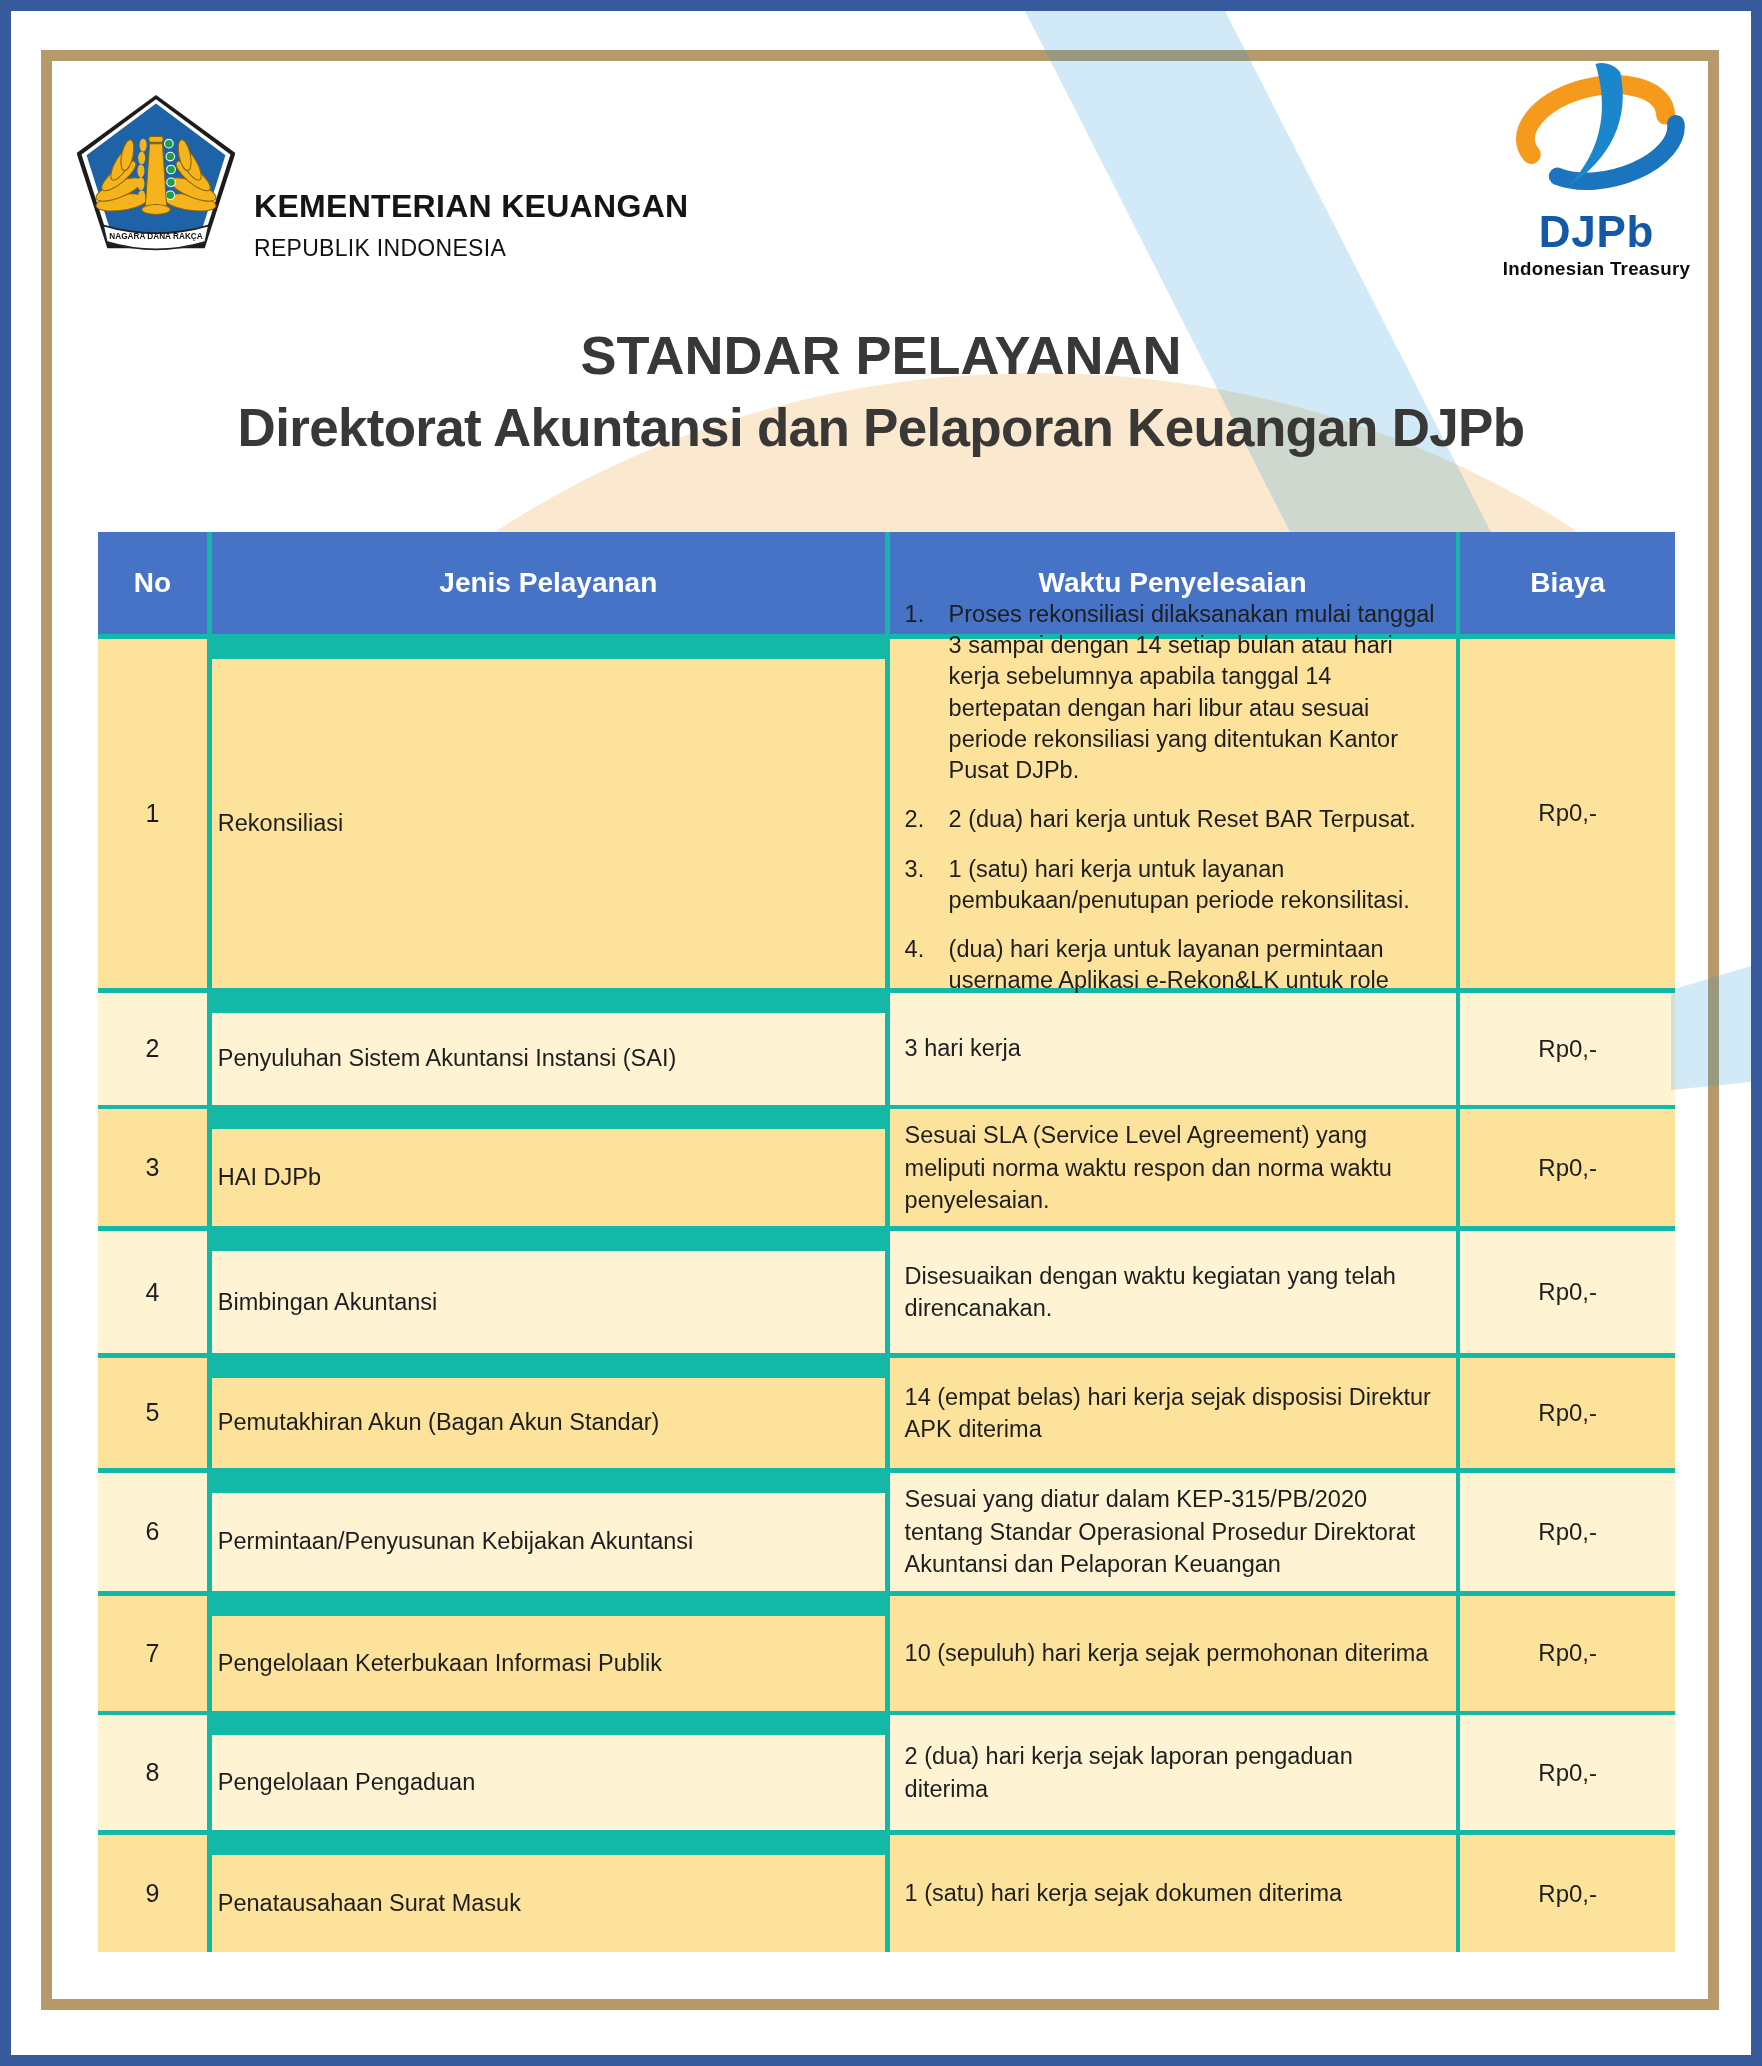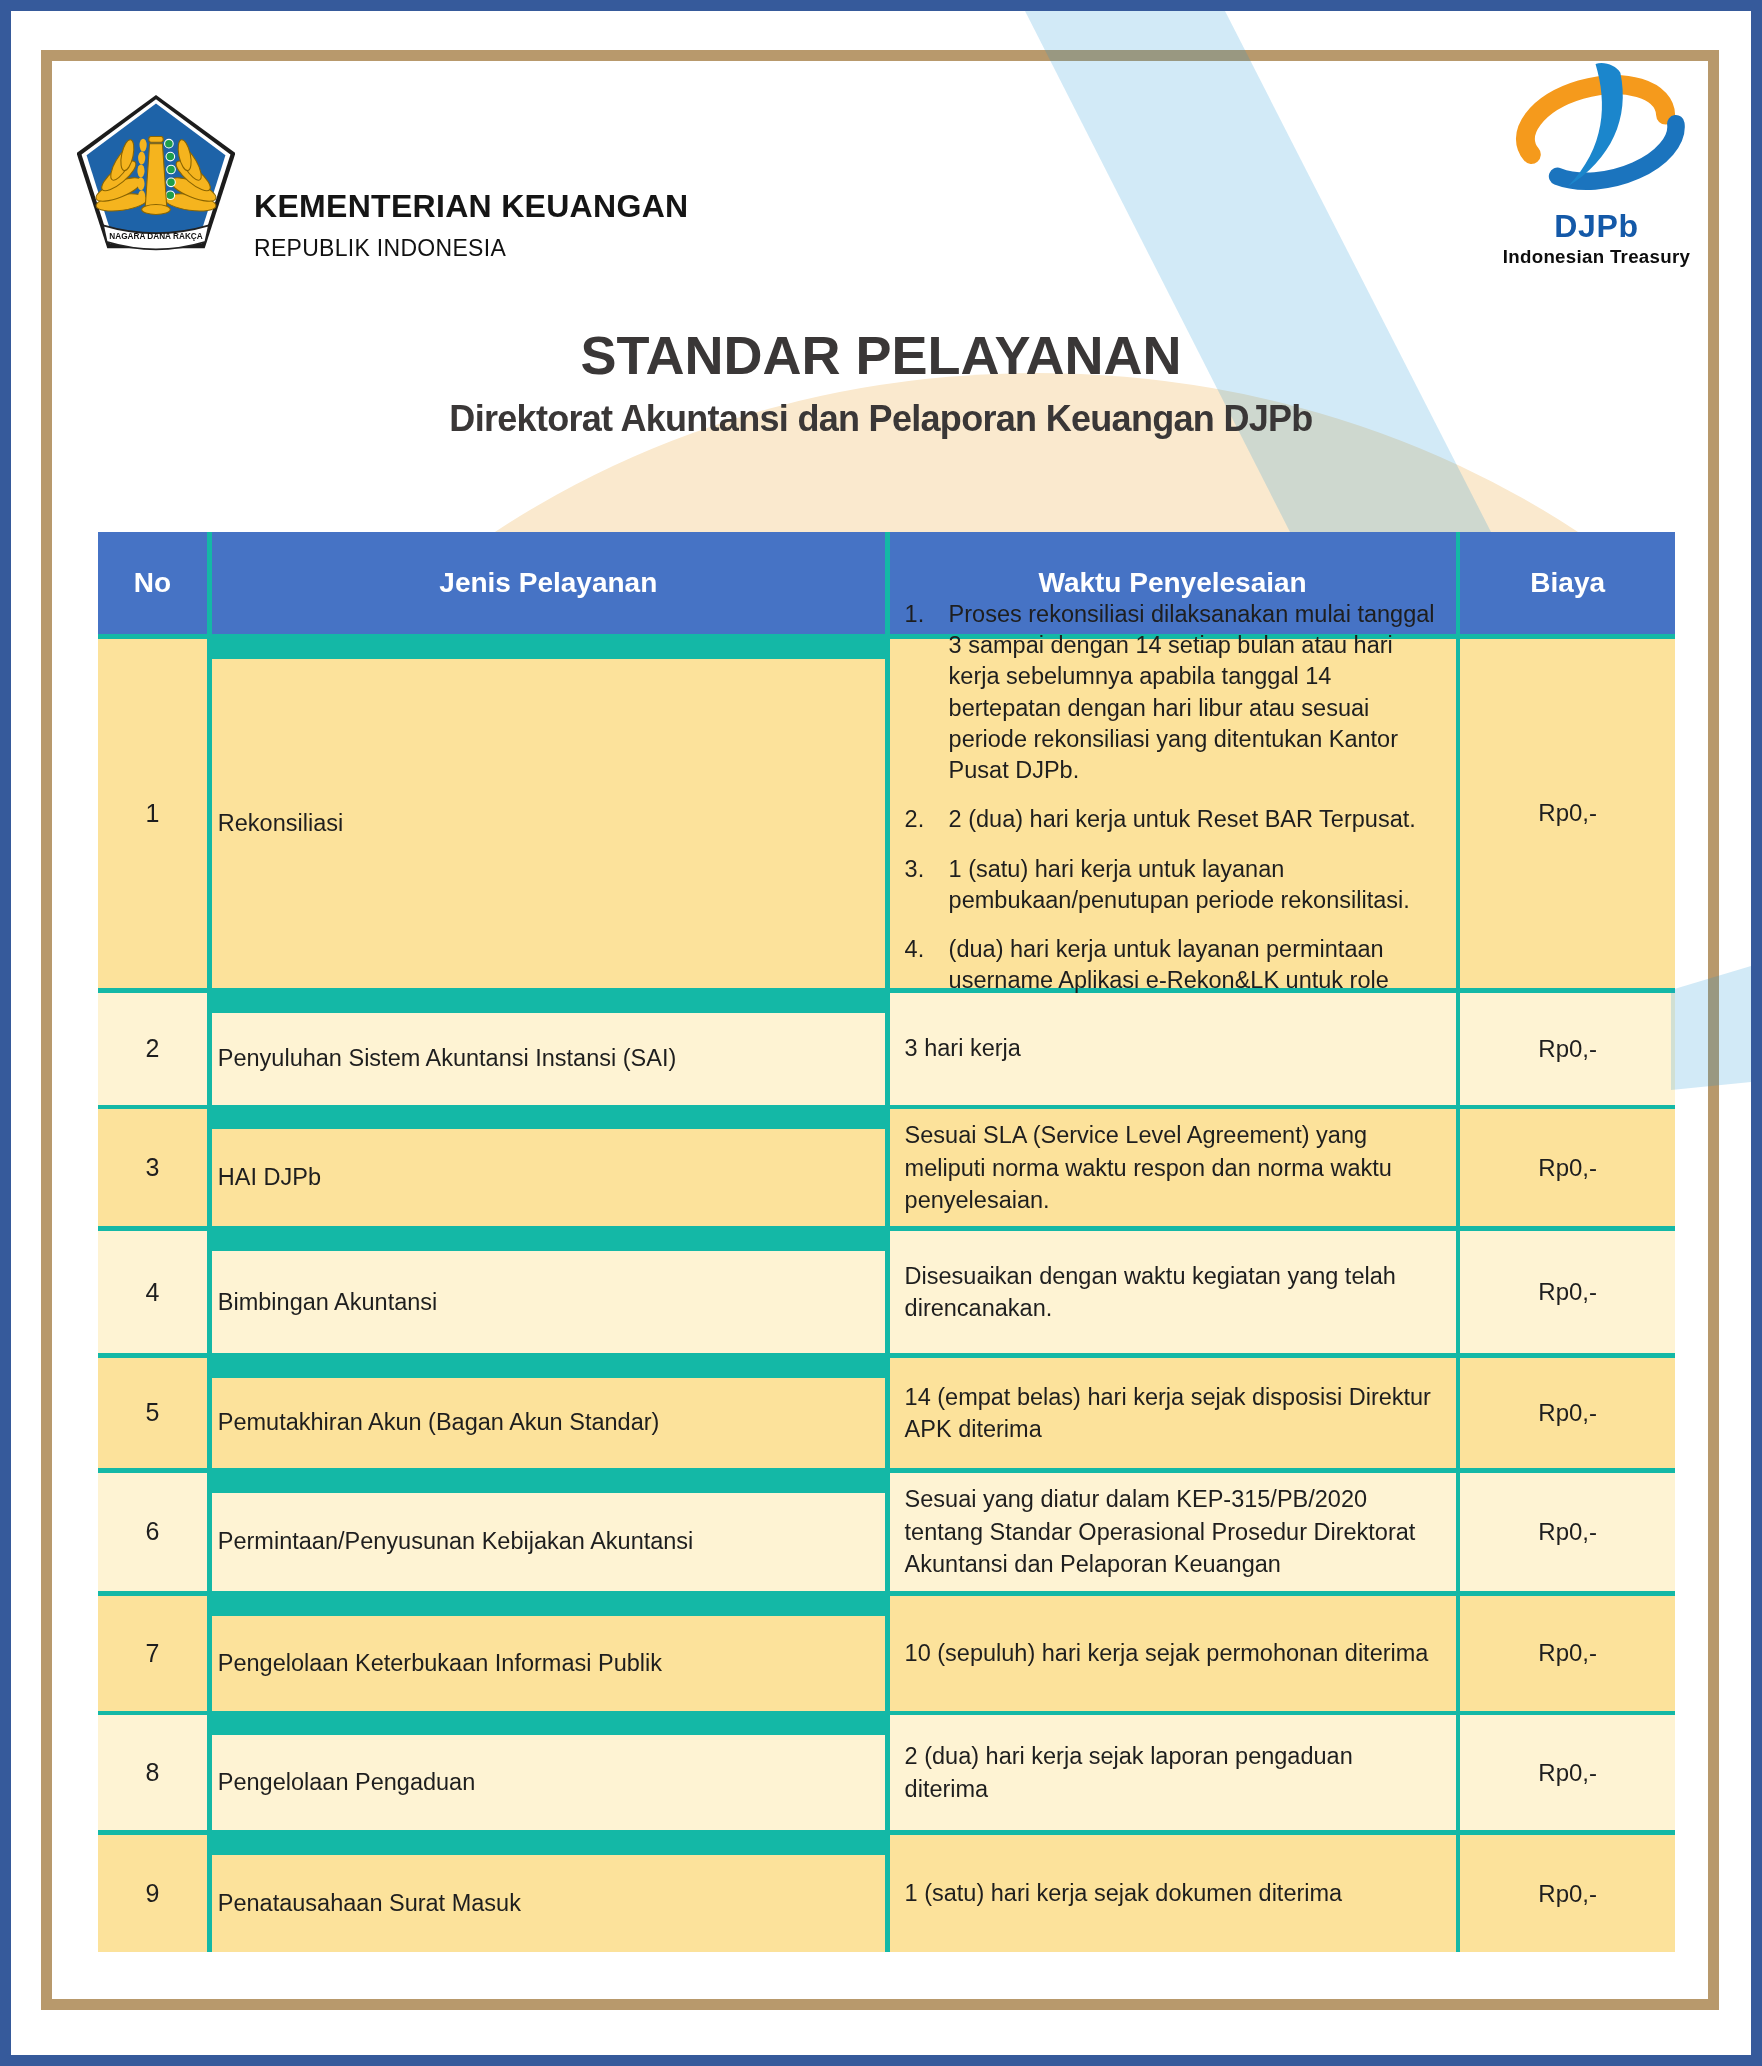--- a/index.html
+++ b/index.html
@@ -22,26 +22,26 @@
   .band-right{position:absolute;left:0;top:0;width:1762px;height:2066px;z-index:6;
     background:rgba(30,150,215,0.20);
     clip-path:polygon(1671px 990px,1751px 966px,1751px 1082px,1671px 1090px);}
   
   .kemenkeu{position:absolute;left:77px;top:95px;width:158px;height:181px;z-index:4;}
   .ministry{position:absolute;left:254px;top:146px;z-index:4;line-height:1.0;margin-top:44px;}
   .ministry .l1{font-size:32px;font-weight:700;letter-spacing:0.3px;color:#151515;}
   .ministry .l2{font-size:23px;font-weight:400;letter-spacing:0.3px;color:#111;margin-top:15px;}
   .djpb{position:absolute;left:1486px;top:61px;width:221px;z-index:4;text-align:center;}
   .djpb svg{display:block;margin:0 auto;}
-  .djpb .word{font-size:32px;font-weight:700;color:#1459A8;letter-spacing:0.7px;line-height:1;margin-top:2.8px;}
+  .djpb .word{font-size:44px;font-weight:700;color:#1459A8;letter-spacing:0.7px;line-height:1;margin-top:2.8px;}
   .djpb .tag{font-size:18.7px;font-weight:700;color:#0d0d0d;letter-spacing:0.3px;margin-top:4.1px;}
   
   .titles{position:absolute;left:0;top:328px;width:1762px;text-align:center;z-index:4;}
   .title1{font-size:54px;font-weight:700;color:#3a3737;letter-spacing:0;line-height:1.0;}
-  .title2{font-size:36px;font-weight:700;color:#3a3737;letter-spacing:-0.7px;line-height:1.0;margin-top:19.3px;}
+  .title2{font-size:53px;font-weight:700;color:#3a3737;letter-spacing:-0.7px;line-height:1.0;margin-top:19.3px;}
   
   .svc-table{position:absolute;left:98px;top:532px;width:1577px;z-index:5;background:#14b8a6;
     display:grid;grid-template-columns:109px 673px 566px 1fr;gap:4.8px;
     grid-template-rows:102px 349px 112px 117px 122px 110px 118px 115px 115px 117px;}
   .th{background:var(--header-blue);color:#fff;font-weight:700;font-size:28px;
     display:flex;align-items:center;justify-content:center;}
   .td{display:flex;align-items:center;font-size:23.5px;color:#1e1e1e;}
   .td.dark{background:var(--row-gold);}
   .td.light{background:var(--row-cream);}
   .c-no{justify-content:center;font-size:25px;}

